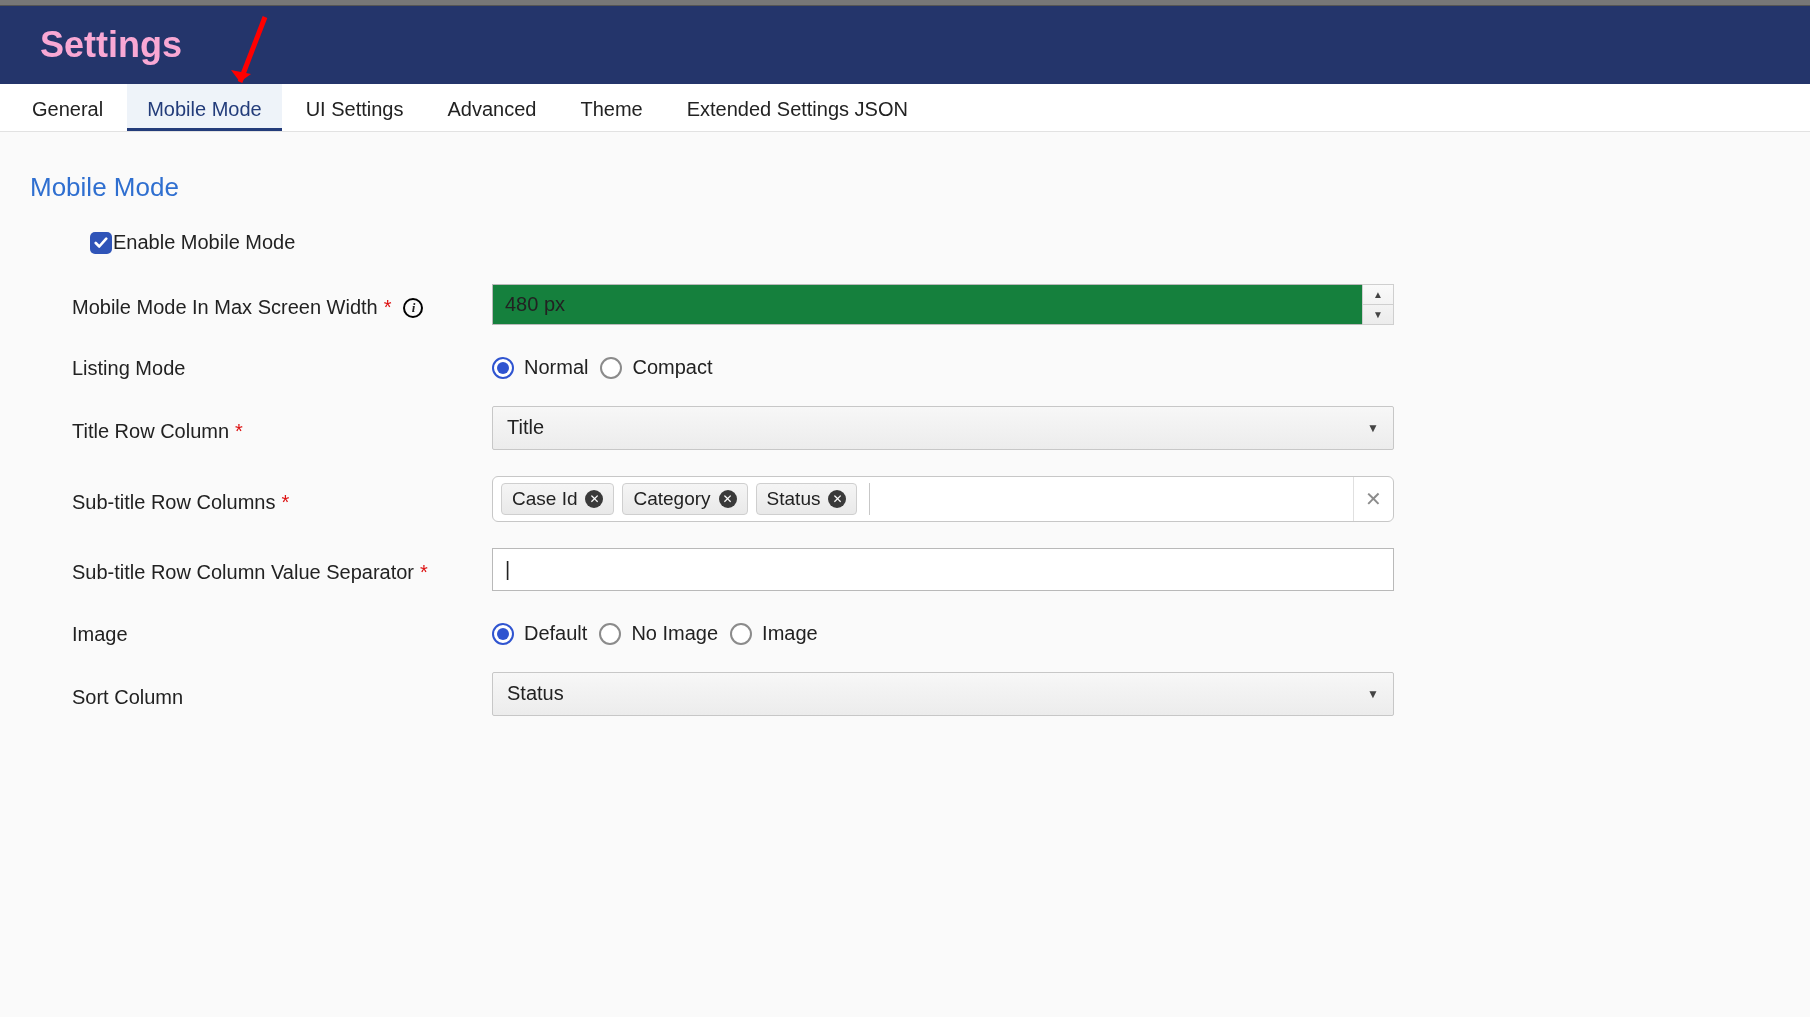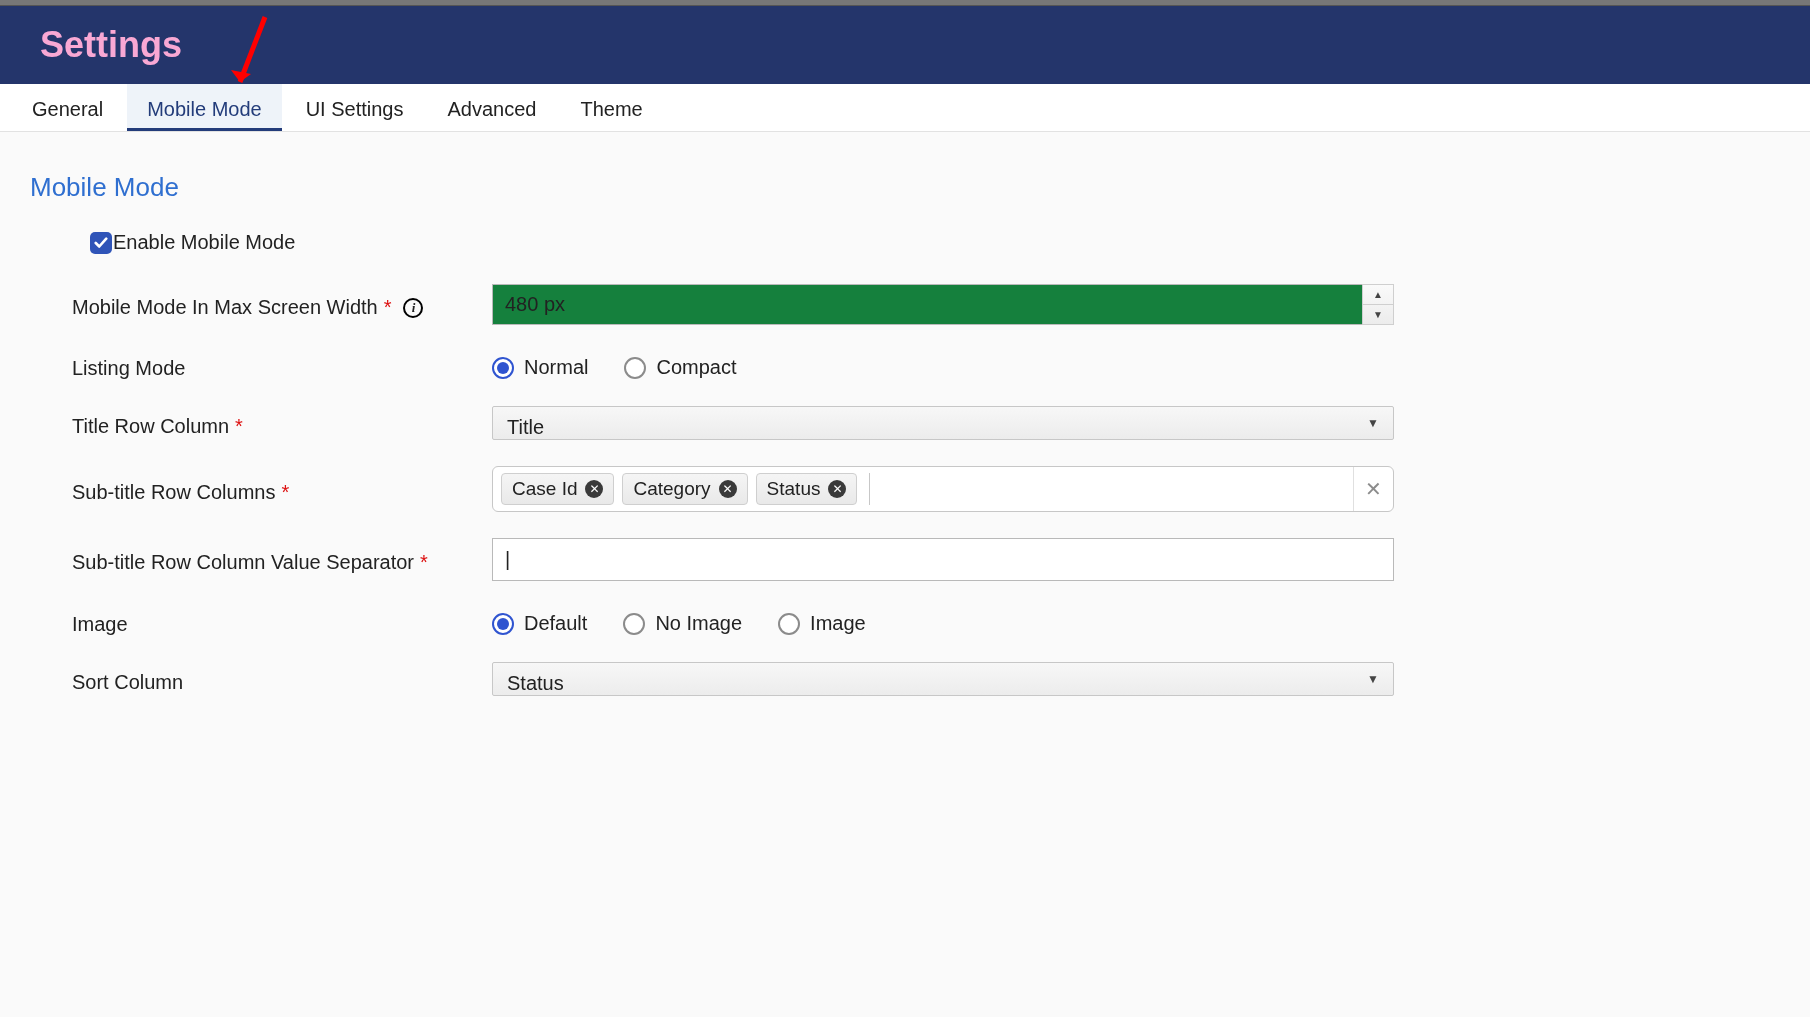--- a/index.html
+++ b/index.html
@@ -140,21 +140,21 @@
     align-items: center;
     justify-content: center;
     cursor: pointer;
     font-size: 10px;
     color: #444;
   }
   .spinner-btn + .spinner-btn { border-top: 1px solid #cfcfcf; }
   
   .radio-row {
     display: flex;
-    gap: 36px;
+    gap: 12px;
     align-items: center;
     padding-top: 4px;
   }
   .radio-item {
     display: flex;
     align-items: center;
     gap: 10px;
     cursor: pointer;
   }
   .radio-circle {
@@ -175,21 +175,21 @@
     background: #2f54d0;
     border-radius: 50%;
   }
   .radio-label { font-size: 20px; color: #222; }
   
   .select-box {
     position: relative;
     max-width: 902px;
     border: 1px solid #c7c7c7;
     background: linear-gradient(#f7f7f7,#ececec);
-    padding: 9px 40px 0 14px;
+    padding: 9px 40px 10px 14px;
     font-size: 20px;
     color: #222;
     border-radius: 2px;
     cursor: pointer;
   }
   .select-box .caret {
     position: absolute;
     right: 14px;
     top: 50%;
     transform: translateY(-50%);
@@ -287,20 +287,21 @@
   <div class="header-bar">
     <h1>Settings</h1>
   </div>
 
   <div class="tabs">
     <div class="tab"><span>General</span></div>
     <div class="tab active"><span>Mobile Mode</span></div>
     <div class="tab"><span>UI Settings</span></div>
     <div class="tab"><span>Advanced</span></div>
     <div class="tab"><span>Theme</span></div>
+    <div class="tab"><span>Extended Settings JSON</span></div>
   </div>
 
   <svg class="arrow-svg" width="60" height="90">
     <defs></defs>
     <line x1="40" y1="5" x2="15" y2="70" stroke="#ff0000" stroke-width="5"></line>
     <polygon points="15,70 6,58 26,62" fill="#ff0000"></polygon>
   </svg>
 
   <div class="content-area">
     <div class="section-heading">Mobile Mode</div>

